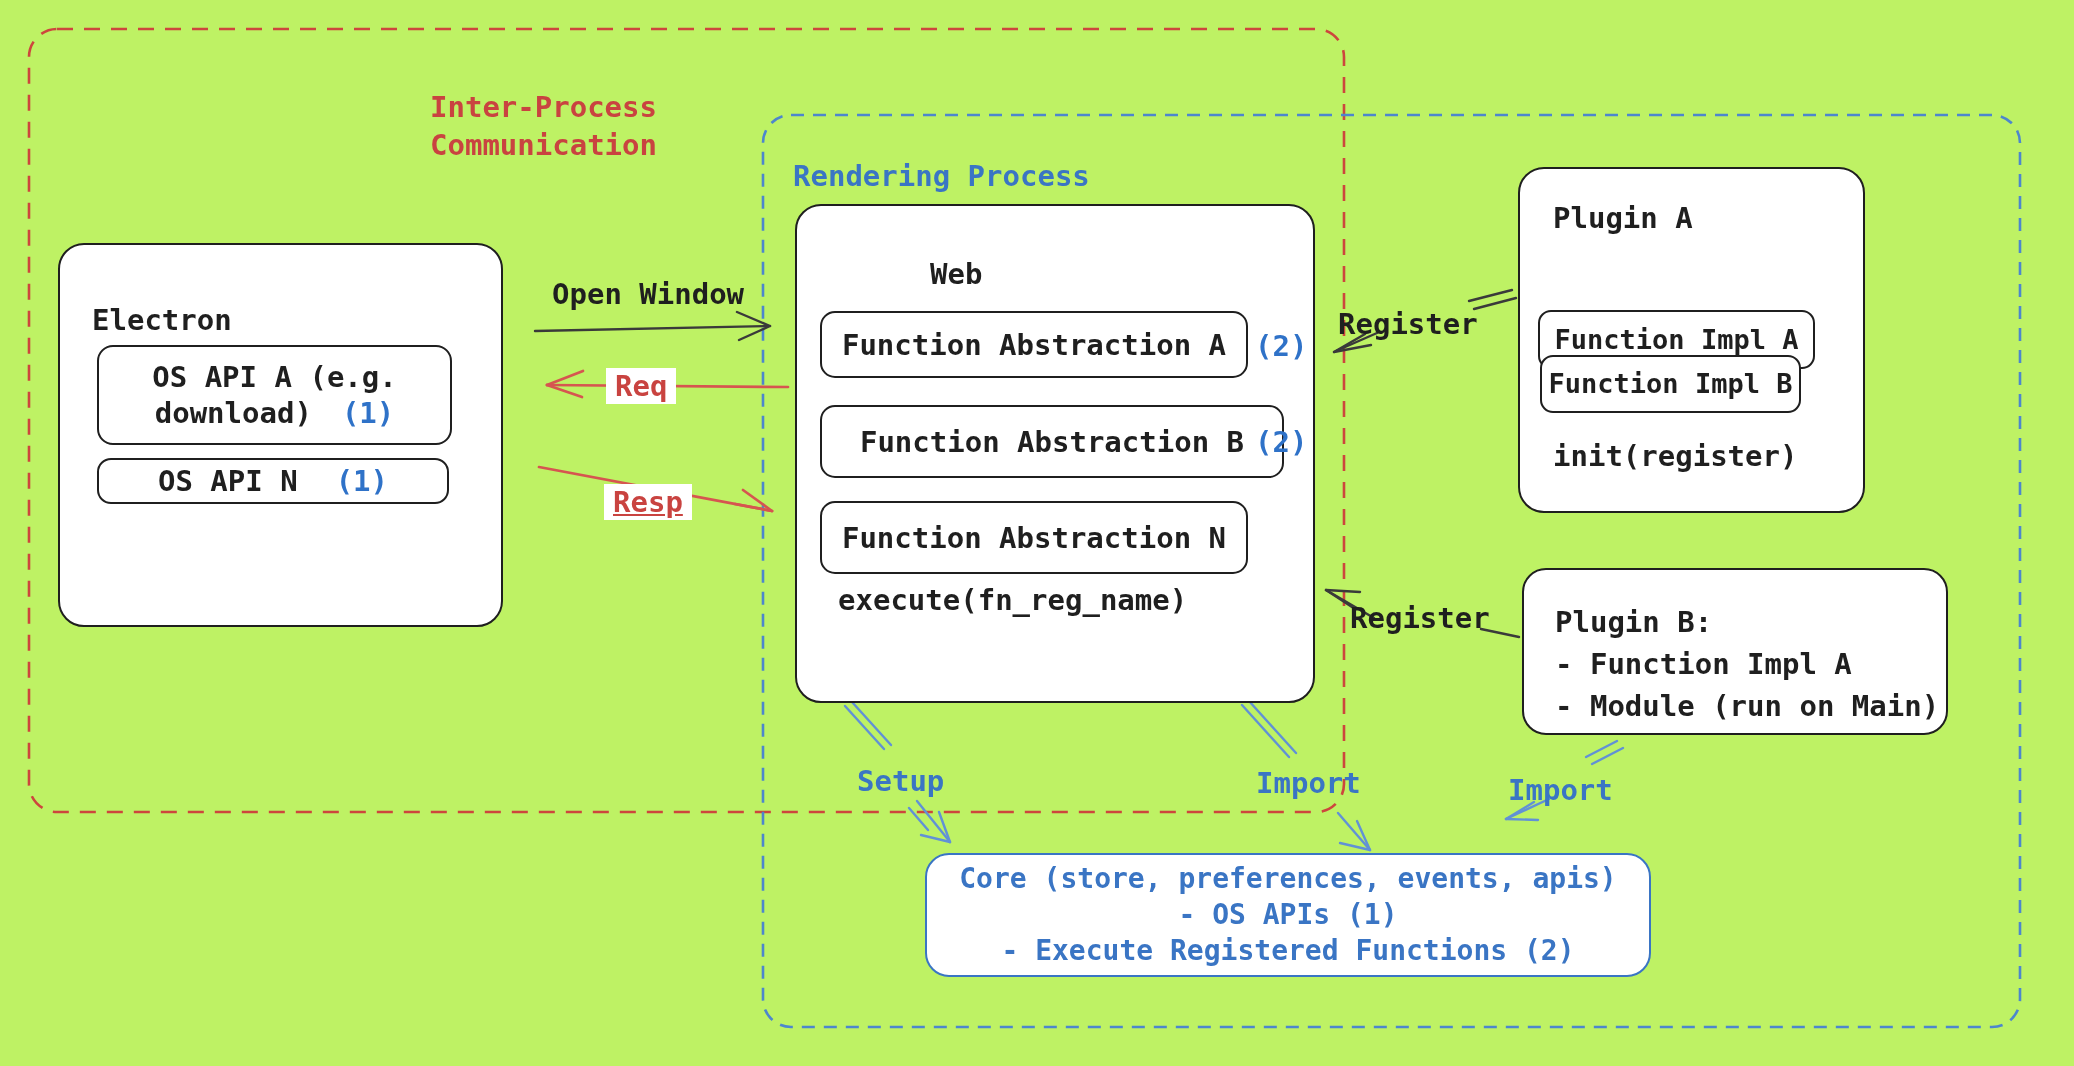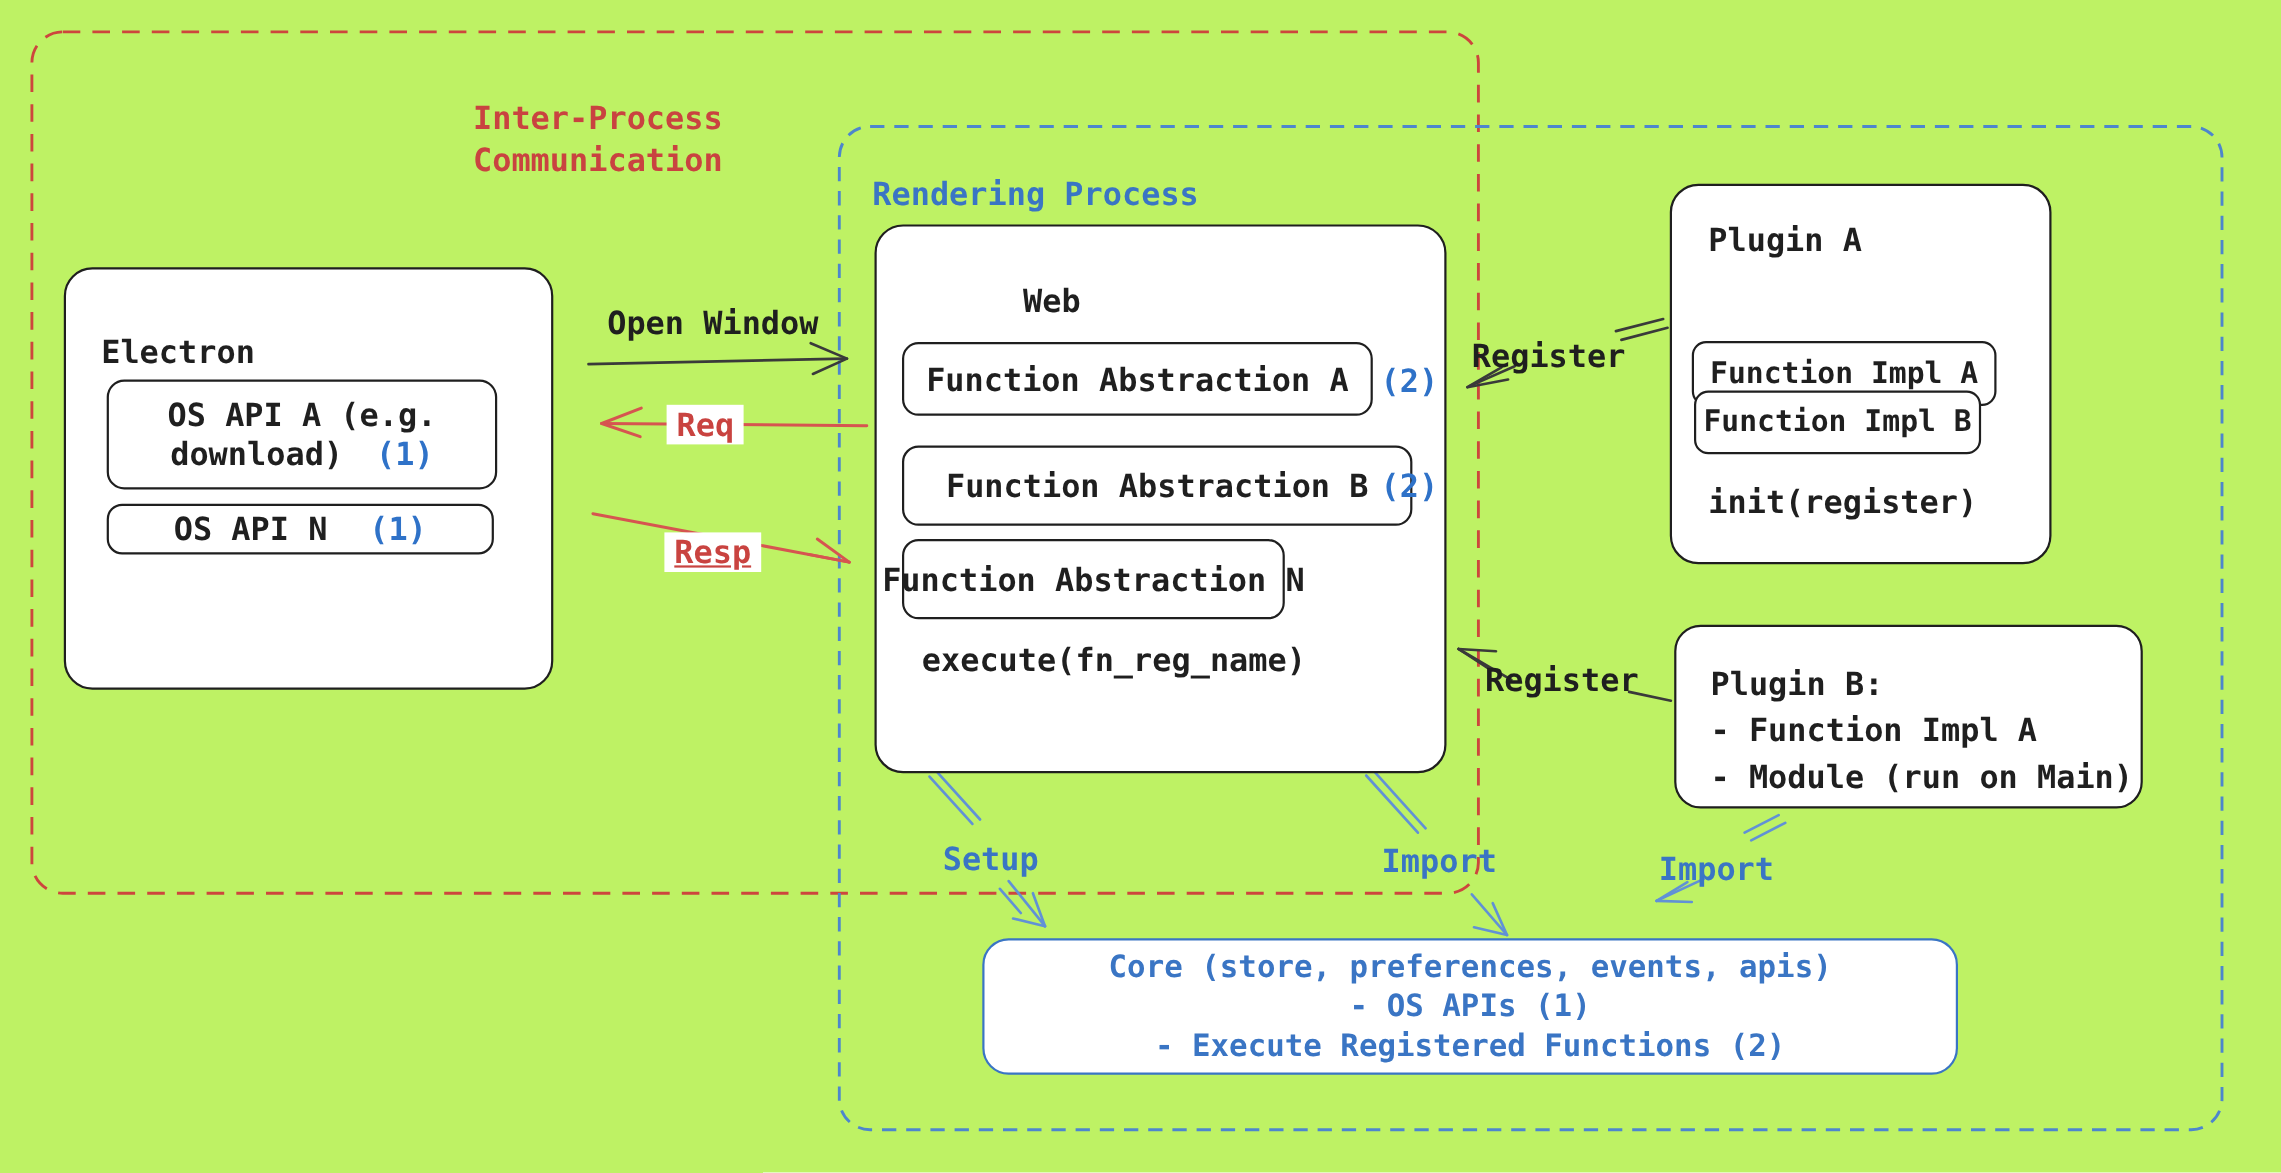--- a/index.html
+++ b/index.html
@@ -128,21 +128,21 @@
   <div class="box cflex" style="left:820px; top:311px; width:428px; height:67px; border-radius:15px;">
     <span class="lbl" style="position:static;">Function Abstraction A</span>
   </div>
   <div class="lbl badge" style="left:1255px; top:328px;">(2)</div>
 
   <div class="box cflex" style="left:820px; top:405px; width:464px; height:73px; border-radius:15px;">
     <span class="lbl" style="position:static;">Function Abstraction B</span>
   </div>
   <div class="lbl badge" style="left:1255px; top:424px;">(2)</div>
 
-  <div class="box cflex" style="left:820px; top:490px; width:348px; height:73px; border-radius:15px;">
+  <div class="box cflex" style="left:820px; top:501px; width:428px; height:73px; border-radius:15px;">
     <span class="lbl" style="position:static;">Function Abstraction N</span>
   </div>
 
   <div class="lbl" style="left:838px; top:582px;">execute(fn_reg_name)</div>
 
   <div class="lbl" style="left:1338px; top:306px;">Register</div>
   <div class="lbl" style="left:1350px; top:600px;">Register</div>
 
   <div class="box" style="left:1518px; top:167px; width:347px; height:346px; border-radius:26px;"></div>
   <div class="lbl" style="left:1553px; top:200px;">Plugin A</div>
@@ -154,19 +154,19 @@
   </div>
   <div class="lbl" style="left:1553px; top:438px;">init(register)</div>
 
   <div class="box" style="left:1522px; top:568px; width:426px; height:167px; border-radius:24px;"></div>
   <div class="lbl" style="left:1555px; top:601px; line-height:42px;"><span>Plugin B:</span><br><span>- Function Impl A</span><br><span>- Module (run on Main)</span></div>
 
   <div class="lbl blue-text" style="left:857px; top:763px;">Setup</div>
   <div class="lbl blue-text" style="left:1256px; top:765px;">Import</div>
   <div class="lbl blue-text" style="left:1508px; top:772px;">Import</div>
 
-  <div class="box col blue-text" style="left:893px; top:853px; width:887px; height:124px; border-radius:24px; border-color:var(--c-blue_text,#3a75c4); line-height:38px;">
+  <div class="box col blue-text" style="left:925px; top:853px; width:726px; height:124px; border-radius:24px; border-color:var(--c-blue_text,#3a75c4); line-height:38px;">
     <span class="lbl fs28" style="position:static;">Core (store, preferences, events, apis)</span>
     <span class="lbl fs28" style="position:static;">- OS APIs (1)</span>
     <span class="lbl fs28" style="position:static;">- Execute Registered Functions (2)</span>
   </div>
 
 </div>
 
 </body></html>

